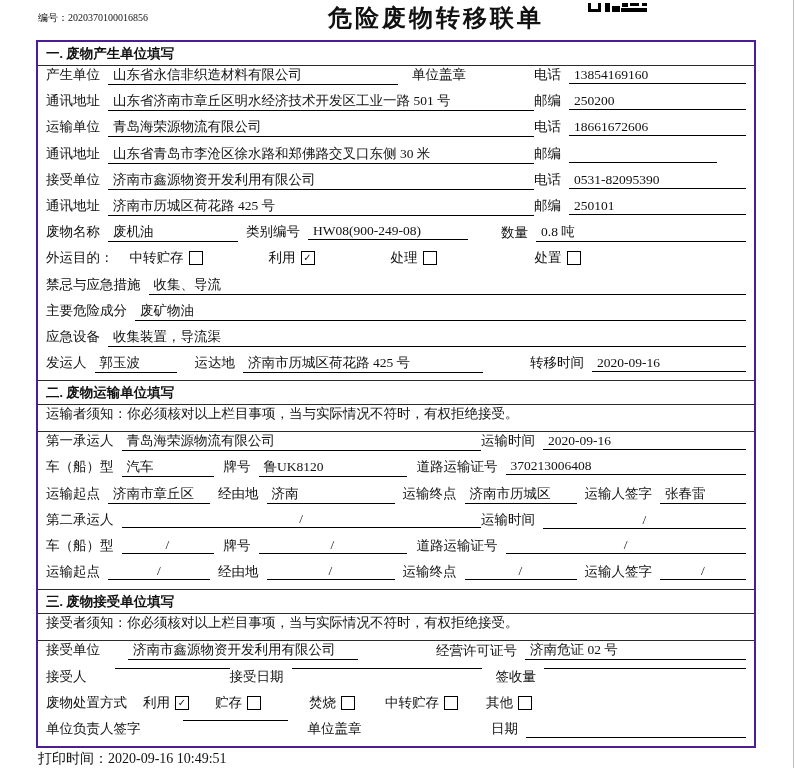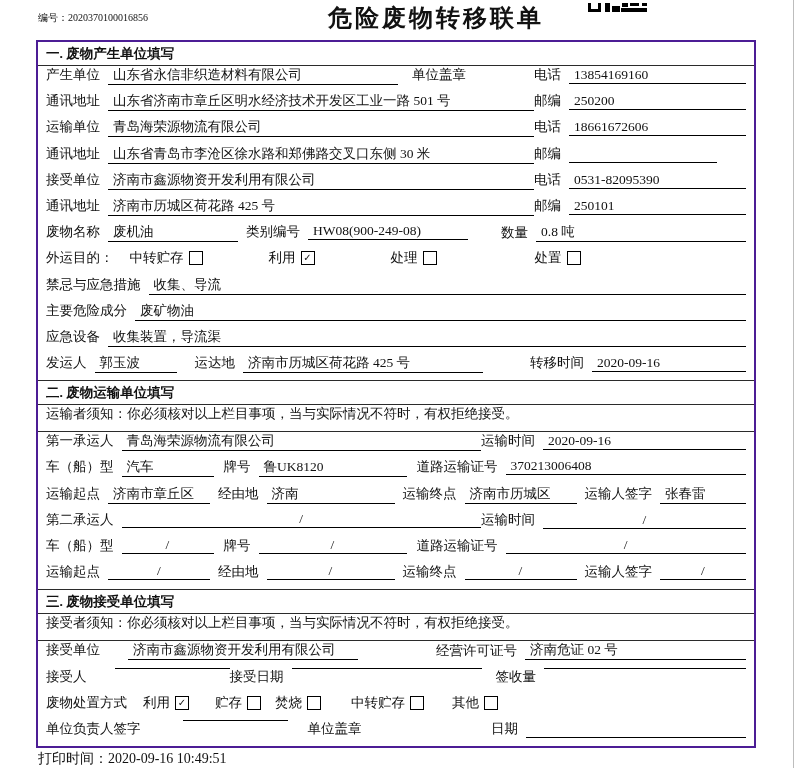--- a/index.html
+++ b/index.html
@@ -260,21 +260,21 @@
   <div class="row">
     <span class="lbl">废物处置方式</span>
     <span class="opt" style="margin-left:16px">
       <span>利用</span>
       <span class="cb">✓</span>
     </span>
     <span class="opt" style="margin-left:26px">
       <span>贮存</span>
       <span class="cb"></span>
     </span>
-    <span class="opt" style="margin-left:14px">
+    <span class="opt" style="margin-left:48px">
       <span>焚烧</span>
       <span class="cb"></span>
     </span>
     <span class="opt" style="margin-left:30px">
       <span>中转贮存</span>
       <span class="cb"></span>
     </span>
     <span class="opt" style="margin-left:28px">
       <span>其他</span>
       <span class="cb"></span>

